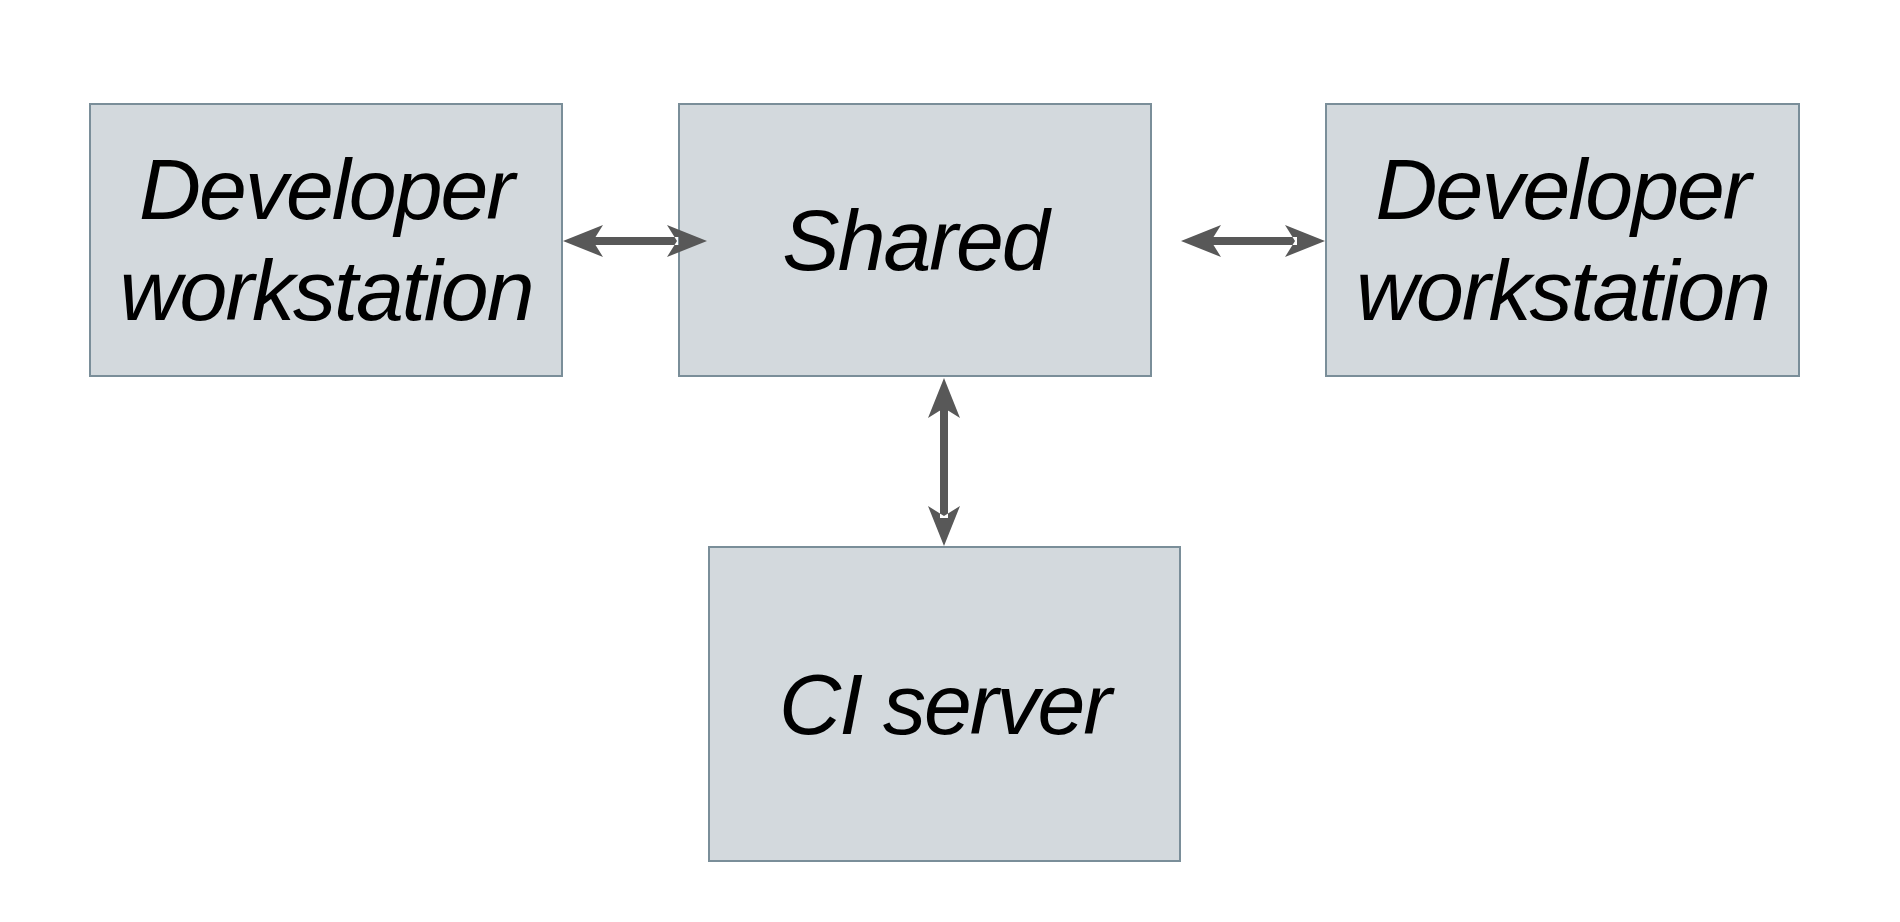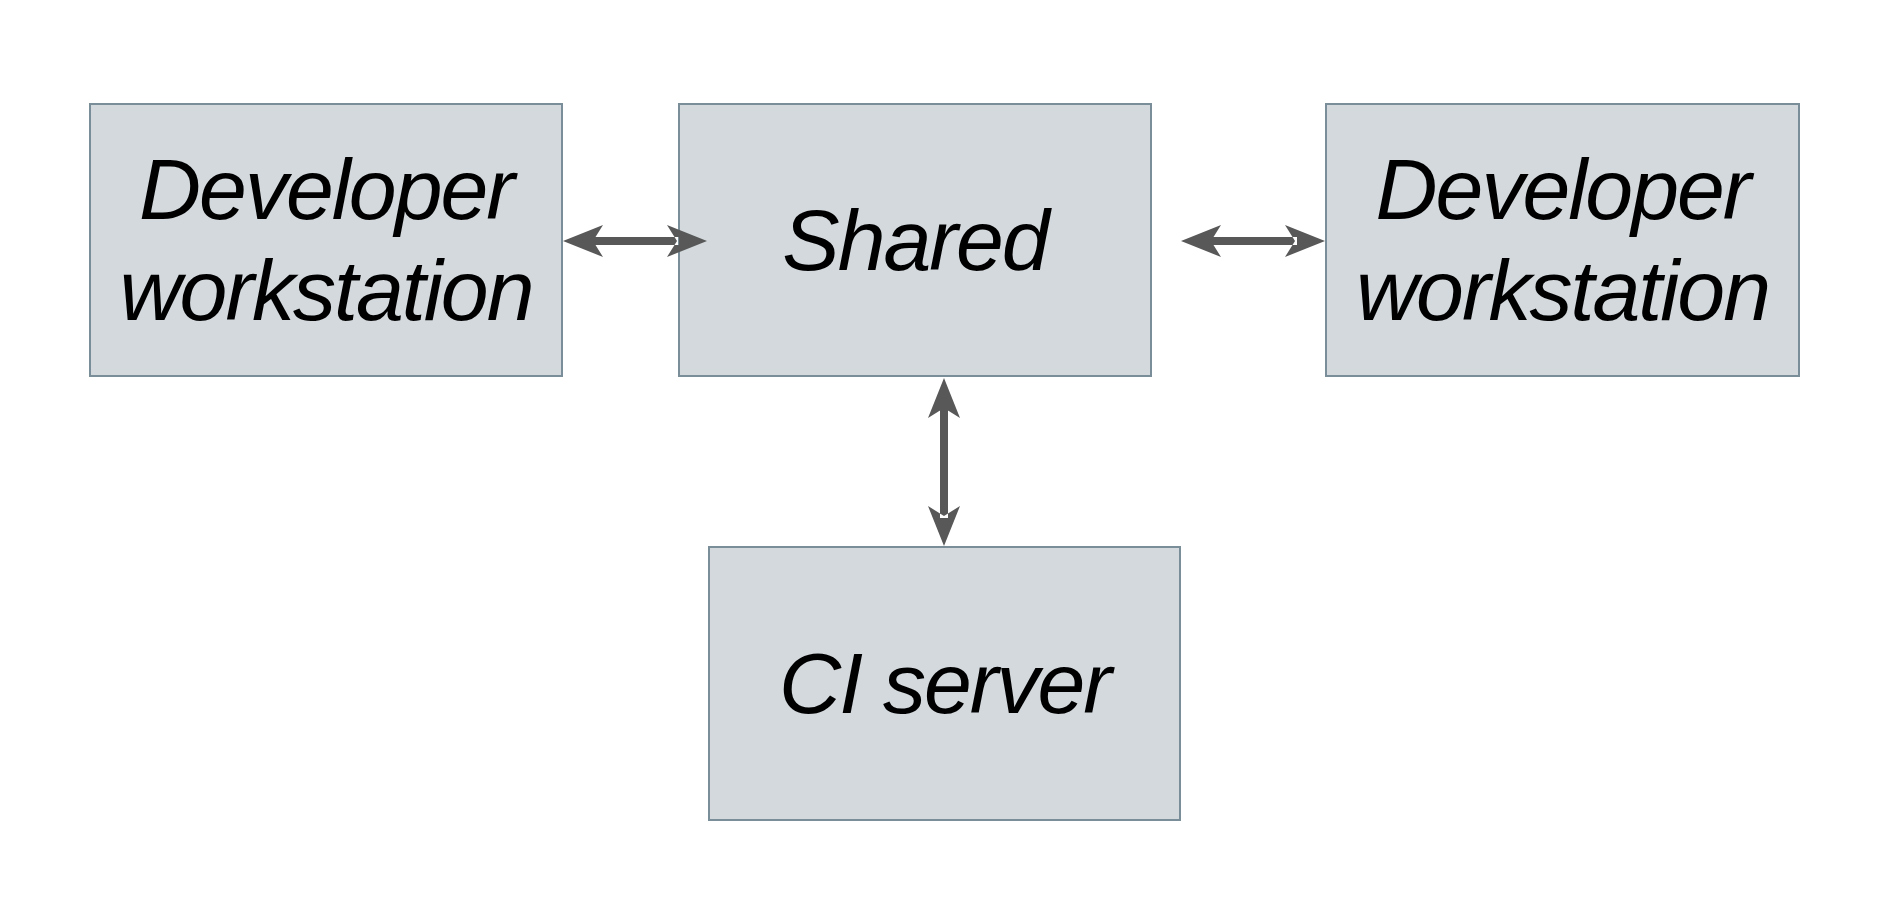--- a/index.html
+++ b/index.html
@@ -52,21 +52,21 @@
 
   <div class="node" style="left:678px; top:103px; width:474px; height:274px;">
     <span class="line">Shared</span>
   </div>
 
   <div class="node" style="left:1325px; top:103px; width:475px; height:274px;">
     <span class="line">Developer</span>
     <span class="line">workstation</span>
   </div>
 
-  <div class="node" style="left:708px; top:546px; width:473px; height:275px;">
+  <div class="node" style="left:708px; top:546px; width:473px; height:316px;">
     <span class="line">CI server</span>
   </div>
 
   <svg class="edge" style="left:563px; top:221px;" width="144" height="40" viewBox="0 0 144 40">
     <path d="M0,20 L40,4 L30,20 L40,36 Z
              M144,20 L104,4 L114,20 L104,36 Z
              M28,16 H116 V24 H28 Z" fill="#585858"></path>
   </svg>
 
   <svg class="edge" style="left:1181px; top:221px;" width="144" height="40" viewBox="0 0 144 40">

